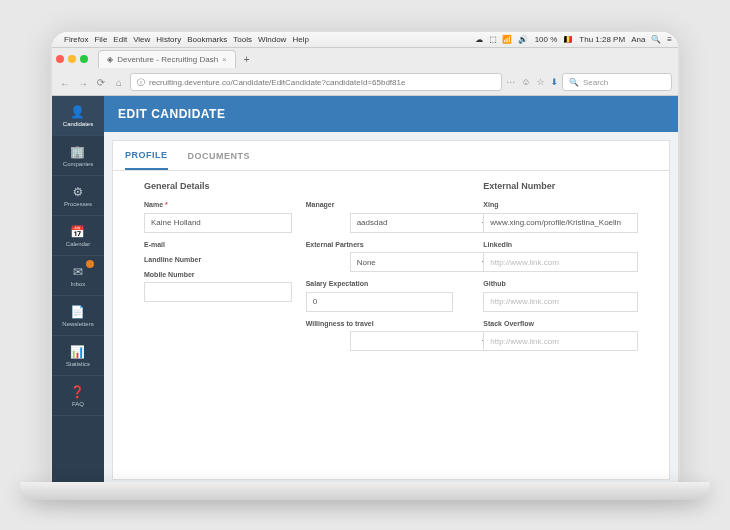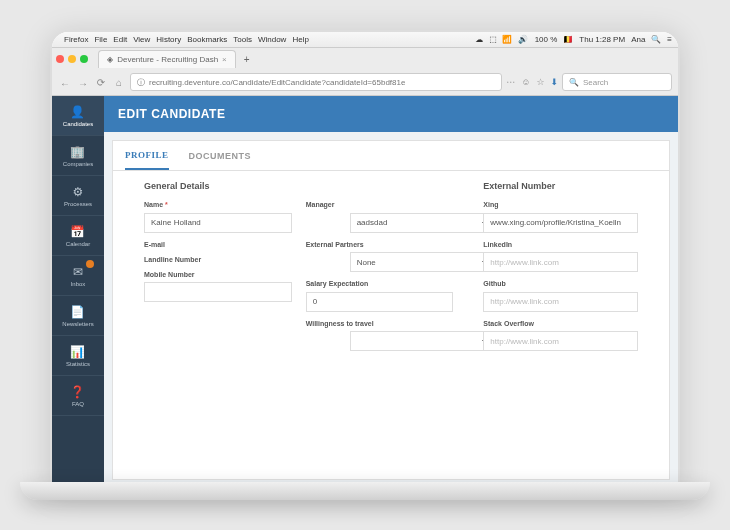--- a/index.html
+++ b/index.html
@@ -42,21 +42,21 @@
 .sidebar-item.active { background: #34495e; color: #fff; }
 .sidebar-icon { font-size: 12px; }
 .badge { position: absolute; top: 4px; right: 10px; width: 8px; height: 8px; background: #e67e22; border-radius: 50%; }
 
 .main { flex: 1; background: #eef2f5; overflow: hidden; display: flex; flex-direction: column; }
 .page-title-bar { height: 36px; background: #3a7cb8; color: #fff; display: flex; align-items: center; padding: 0 14px; font-size: 12px; font-weight: bold; letter-spacing: 0.5px; }
 
 .card { background: #fff; margin: 8px; border: 1px solid #e0e0e0; flex: 1; overflow: hidden; display: flex; flex-direction: column; }
 .tabs-bar { height: 30px; border-bottom: 1px solid #e0e0e0; display: flex; align-items: center; padding: 0 12px; gap: 20px; }
 .tab-link { font-size: 9px; font-weight: bold; color: #999; letter-spacing: 0.5px; padding: 8px 0; cursor: pointer; }
-.tab-link.active { color: #3a7cb8; border-bottom: 2px solid #3a7cb8; font-family: Liberation Serif, serif; }
+.tab-link.active { color: #3a7cb8; border-bottom: 2px solid #3a7cb8; }
 
 .form-area { padding: 10px 31px; display: flex; gap: 30px; overflow: hidden; }
 .col { flex: 1; }
 .section-title { font-size: 9px; font-weight: bold; color: #555; margin-bottom: 10px; }
 .field { margin-bottom: 8px; }
 .field-label { font-size: 7px; font-weight: bold; color: #555; margin-bottom: 3px; display: block; }
 .req { color: #d9534f; }
 .input, .select { width: 100%; height: 20px; border: 1px solid #ddd; padding: 0 6px; font-size: 8px; color: #555; background: #fff; }
 .input::placeholder { color: #bbb; }
 .select { appearance: none; background-image: linear-gradient(45deg, transparent 50%, #888 50%), linear-gradient(135deg, #888 50%, transparent 50%); background-position: calc(100% - 10px) 8px, calc(100% - 6px) 8px; background-size: 4px 4px; background-repeat: no-repeat; margin-left: 44px; }

